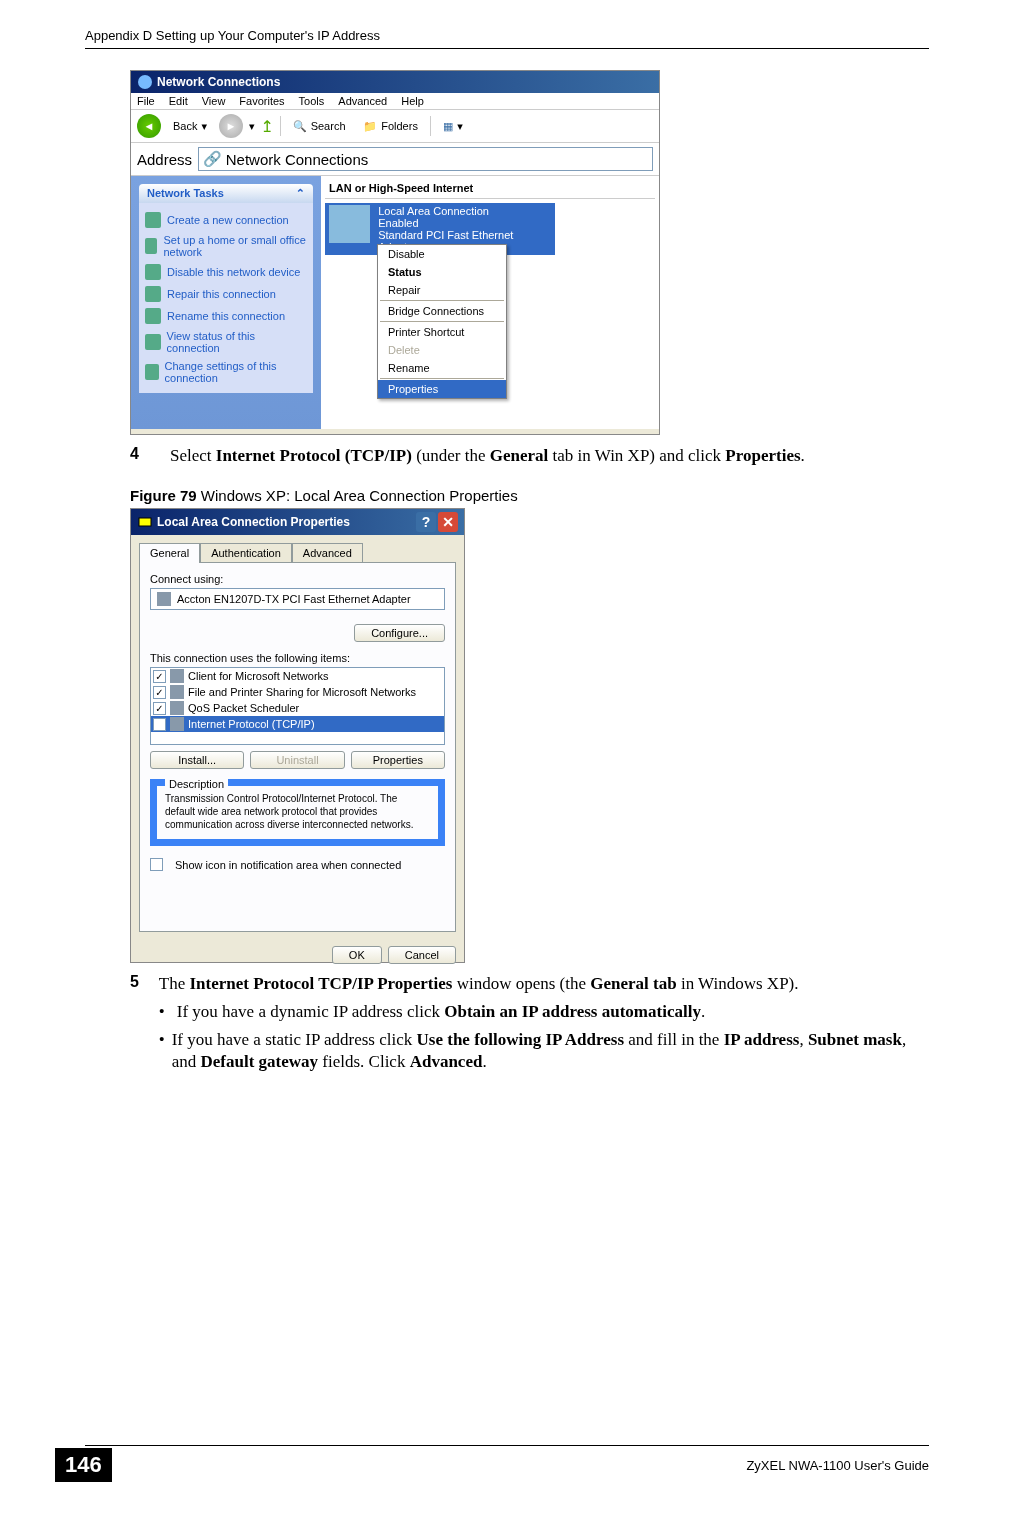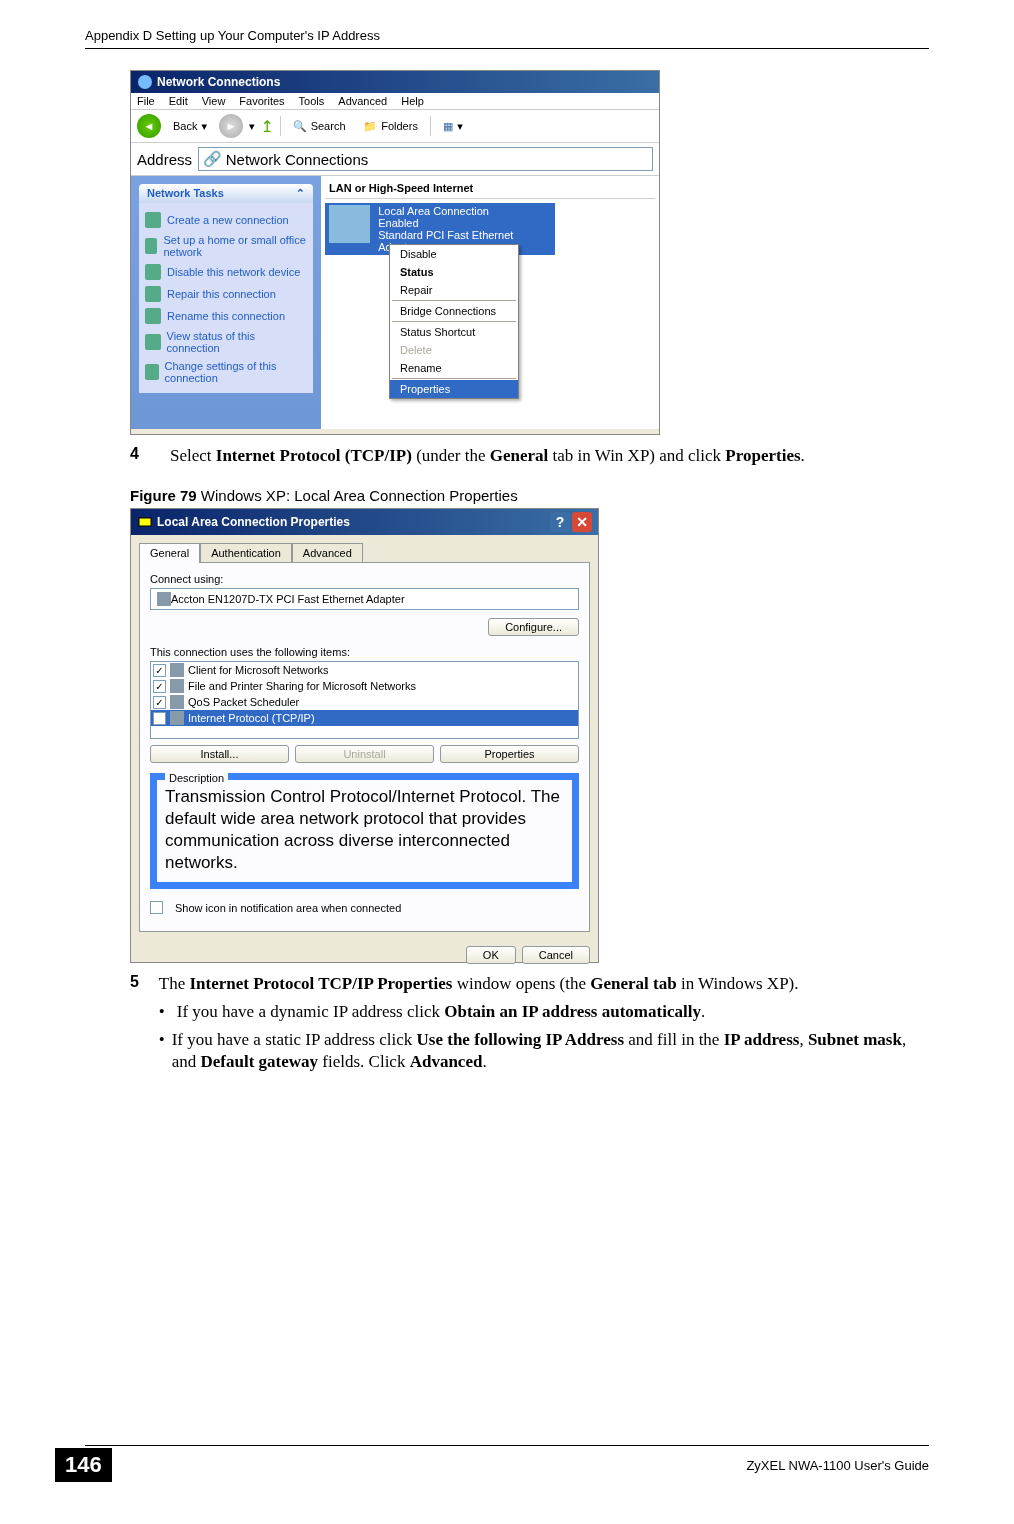--- a/index.html
+++ b/index.html
@@ -151,21 +151,21 @@
       color: #fff;
       padding: 2px 4px;
       width: 230px;
     }
     .conn-icon {
       width: 42px; height: 38px; background: #8bd; display: inline-block;
     }
     .ctxmenu {
       position: absolute;
       top: 68px;
-      left: 68px;
+      left: 56px;
       background: #fff;
       border: 1px solid #808080;
       width: 130px;
       box-shadow: 2px 2px 3px rgba(0,0,0,0.3);
       font-size: 11px;
     }
     .ctxline { padding: 3px 10px; }
     .ctxline.disabled { color: #aca899; }
     .ctxsep { border-top: 1px solid #aca899; margin: 1px 2px; }
     .ctxline.selected { background: #316ac5; color: #fff; }
@@ -176,21 +176,21 @@
     .ol-num {
       font-weight: bold;
       width: 40px;
       font-size: 16px;
       font-family: Arial, sans-serif;
     }
     .ol-body {
       font-size: 17px;
       line-height: 1.3;
     }
-    .fig79 { width: 469px; height: 455px; position: relative; }
+    .fig79 { width: 335px; height: 455px; position: relative; }
     .titlebar-right {
       margin-left: auto;
       display: flex;
       gap: 2px;
     }
     .titlebtn {
       width: 20px; height: 20px; background: #d64937; color: #fff;
       display: inline-flex; align-items: center; justify-content: center;
       border-radius: 3px; font-size: 14px; font-weight: bold;
     }
@@ -215,22 +215,22 @@
       background: #fcfcfe;
       height: 370px;
     }
     .field-label { font-size: 11px; margin-bottom: 3px; }
     .field-box {
       border: 1px solid #7f9db9;
       padding: 3px 6px;
       background: #fff;
       display: flex;
       align-items: center;
-      gap: 0;
-      margin-bottom: 8px;
+      gap: 6px;
+      margin-bottom: 14px;
     }
     .btn-row { display: flex; justify-content: flex-end; gap: 6px; margin-bottom: 10px; }
     .winbtn {
       border: 1px solid #919b9c;
       background: linear-gradient(#fff, #ece9d8);
       padding: 2px 16px;
       font-size: 11px;
       border-radius: 3px;
     }
     .winbtn.disabled { color: #aca899; }
@@ -253,21 +253,21 @@
     .groupbox {
       border: 7px solid #3b82f6;
       margin-top: 10px;
       padding: 6px 8px 8px;
       position: relative;
     }
     .groupbox-title {
       position: absolute; top: -8px; left: 8px; background: #fcfcfe;
       padding: 0 4px; font-size: 11px;
     }
-    .groupbox-text { font-size: 17px; line-height: 1.3; }
+    .groupbox-text { font-size: 10px; line-height: 1.3; }
     .cbrow { display: flex; align-items: center; gap: 12px; margin-top: 12px; font-size: 11px; }
     .dlg-btns {
       display: flex; justify-content: flex-end; gap: 6px; padding: 6px 8px;
     }
     .bullet-list { margin-top: 6px; padding-left: 40px; }
     .bullet-item { font-size: 17px; display: flex; margin-bottom: 6px; line-height: 1.3; }
     .bullet-dot { width: 18px; }
     .page-footer {
       position: absolute;
       bottom: 42px;
@@ -398,21 +398,21 @@
             <div>Standard PCI Fast Ethernet Adapter</div>
           </div>
         </div>
         <div class="ctxmenu">
           <div class="ctxline">Disable</div>
           <div class="ctxline" style="font-weight:bold;">Status</div>
           <div class="ctxline">Repair</div>
           <div class="ctxsep"></div>
           <div class="ctxline">Bridge Connections</div>
           <div class="ctxsep"></div>
-          <div class="ctxline">Status Shortcut</div>
+          <div class="ctxline">Printer Shortcut</div>
           <div class="ctxline disabled">Delete</div>
           <div class="ctxline">Rename</div>
           <div class="ctxsep"></div>
           <div class="ctxline selected">Properties</div>
         </div>
       </div>
     </div>
   </div>
 
   <div class="ol-item">

